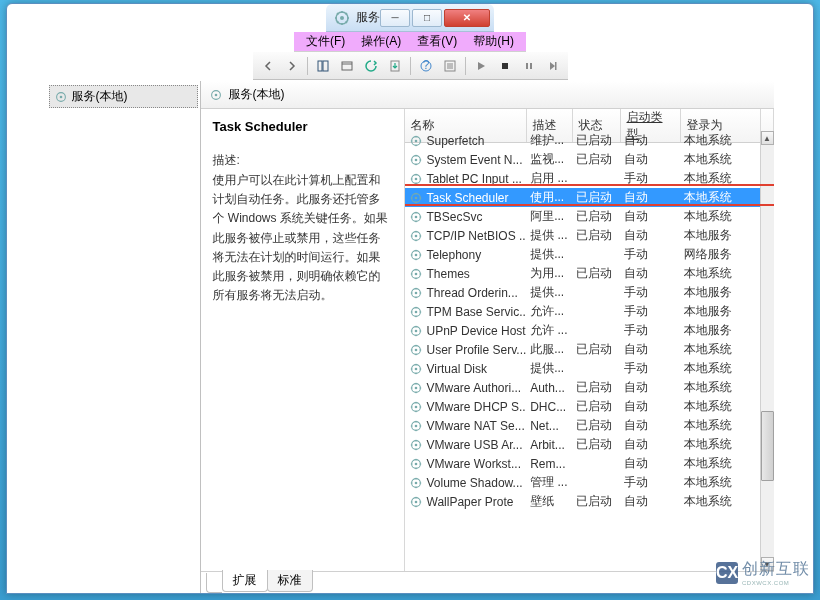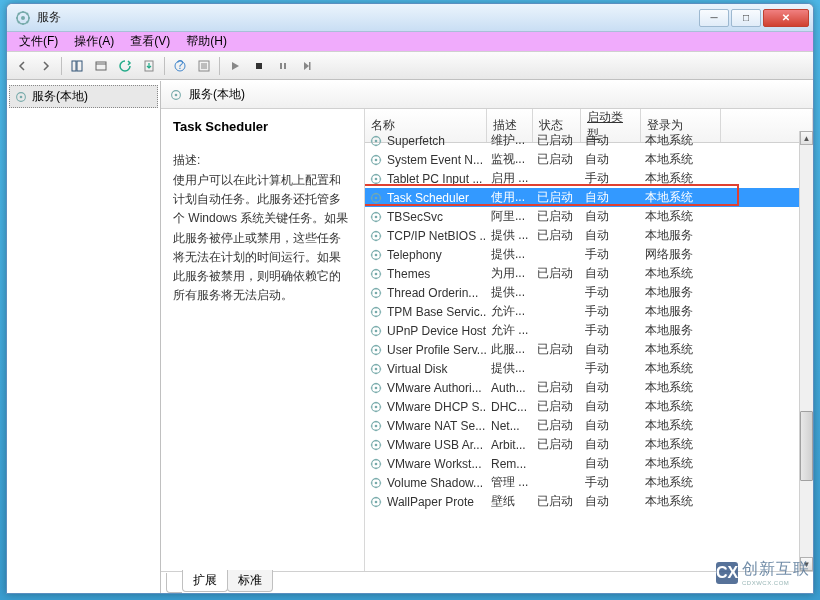--- a/index.html
+++ b/index.html
@@ -1,17 +1,17 @@
 <!DOCTYPE html>
 <html><head>
 <meta charset="utf-8">
 <style>
 * { box-sizing: border-box; margin: 0; padding: 0; font-family: "Microsoft YaHei", Tahoma, sans-serif; font-size: 12px; }
 body { width: 820px; height: 600px; background: linear-gradient(to bottom, #4db8e8, #3a9dd0); overflow: hidden; position: relative; }
-.window { position: absolute; left: 6px; top: 3px; width: 808px; height: 591px; border: 1px solid #5a8fc0; border-radius: 6px 6px 0 0; background: #fff; box-shadow: 0 0 8px rgba(0,0,0,0.3); display: flex; flex-direction: column; }
+.window { position: absolute; left: 6px; top: 3px; width: 808px; height: 591px; border: 1px solid #5a8fc0; border-radius: 6px 6px 0 0; background: #fff; box-shadow: 0 0 8px rgba(0,0,0,0.3); display: flex; flex-direction: column; align-items: center; }
 .titlebar { height: 28px; background: linear-gradient(to bottom, #ebf4fc 0%, #dae9f8 50%, #c9def4 100%); border-radius: 6px 6px 0 0; display: flex; align-items: center; padding: 0 4px 0 8px; border-bottom: 1px solid #a8c0d8; }
 .titlebar-icon { width: 16px; height: 16px; margin-right: 6px; }
 .title-text { flex: 1; color: #222; }
 .win-btns { display: flex; gap: 2px; }
 .win-btn { width: 30px; height: 18px; border: 1px solid #9db8d0; border-radius: 2px; background: linear-gradient(to bottom, #f8fbfe, #e0ecf8); display: flex; align-items: center; justify-content: center; cursor: pointer; font-size: 10px; color: #333; }
 .win-btn.close { background: linear-gradient(to bottom, #f08080, #d04030); color: #fff; width: 46px; border-color: #c04030; font-weight: bold; }
 .menubar { height: 20px; background: #f0abfc; display: flex; align-items: center; padding: 0 4px; border-bottom: 1px solid #d0d0d0; }
 .menu-item { padding: 2px 8px; cursor: pointer; }
 .toolbar { height: 28px; background: linear-gradient(to bottom, #fcfcfc, #e8e8e8); display: flex; align-items: center; padding: 0 4px; border-bottom: 1px solid #c0c0c0; gap: 2px; }
 .tb-btn { width: 22px; height: 22px; display: flex; align-items: center; justify-content: center; cursor: pointer; border: 1px solid transparent; border-radius: 2px; }

